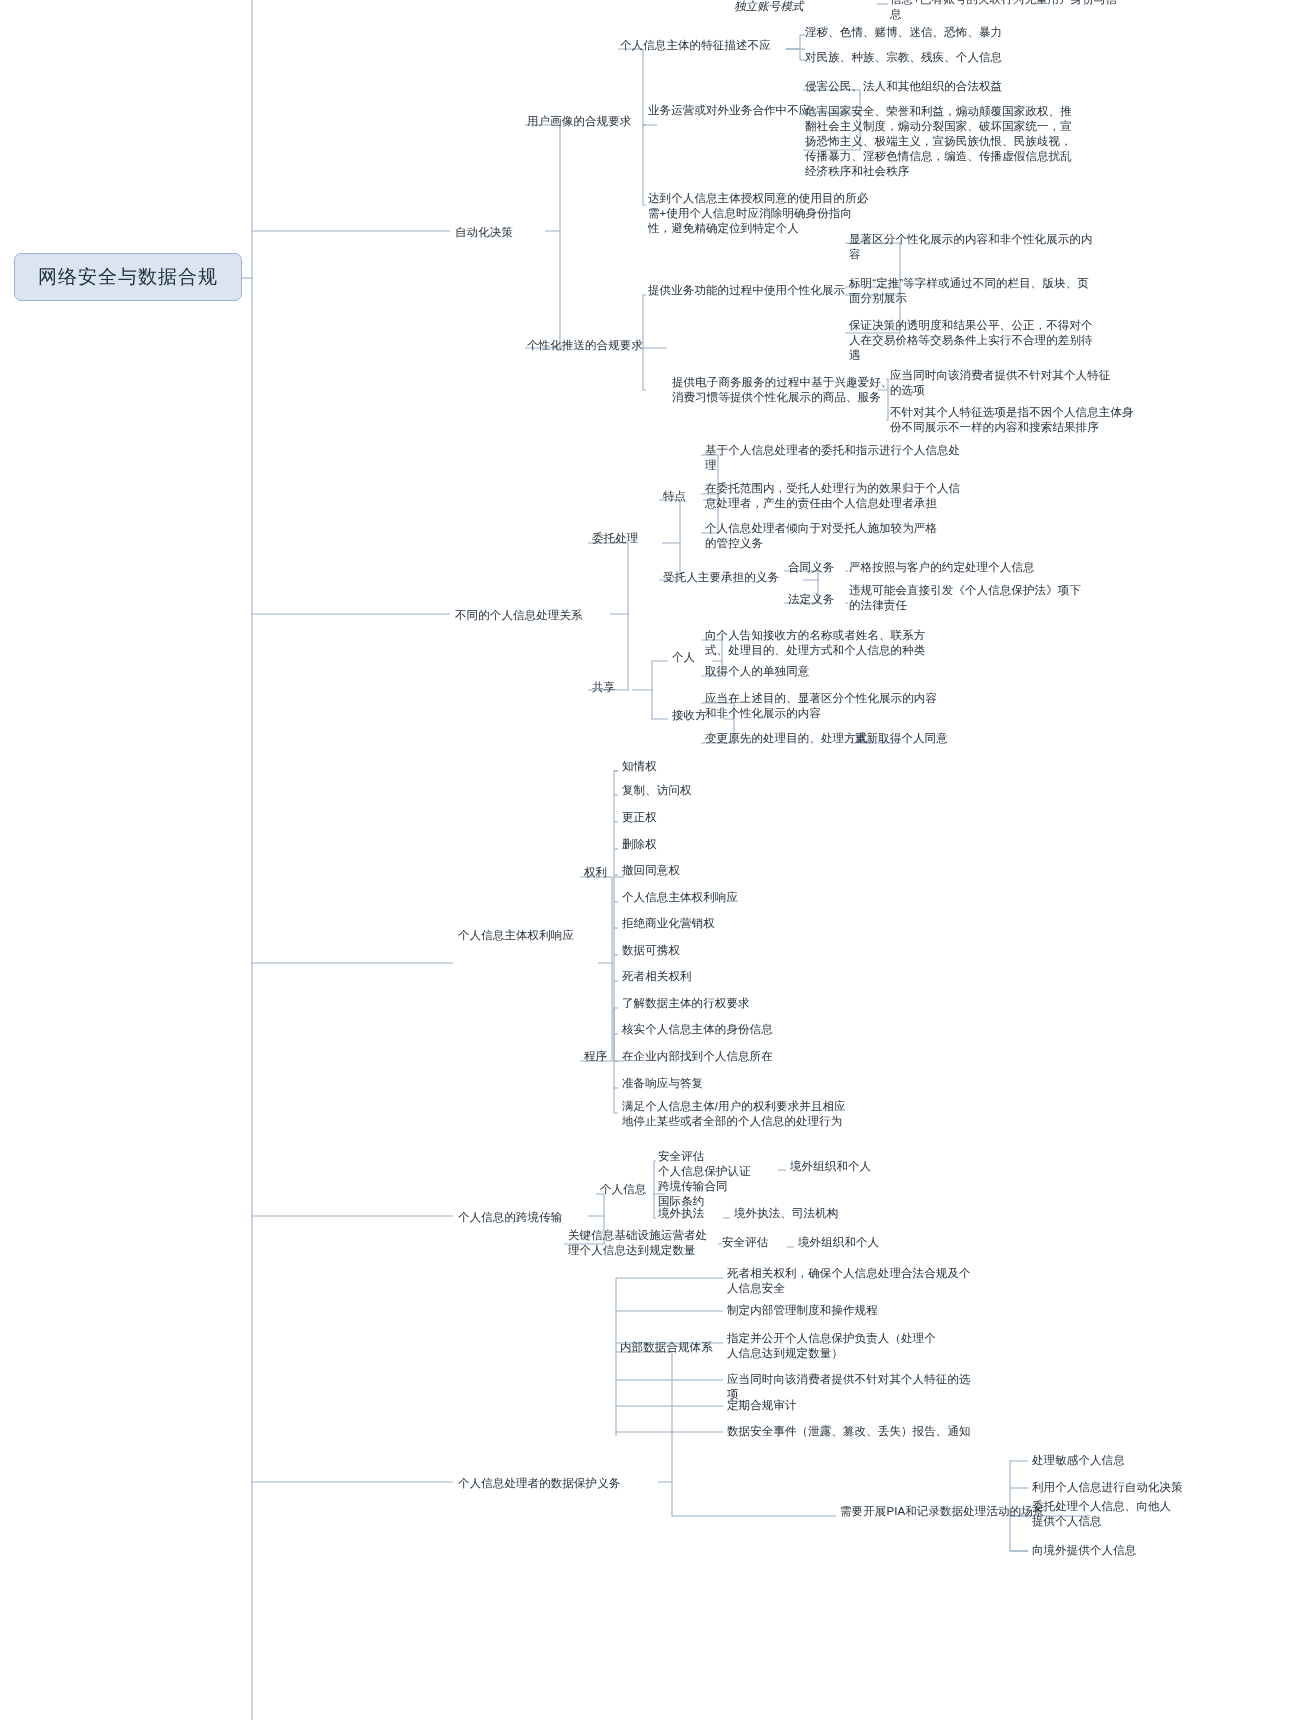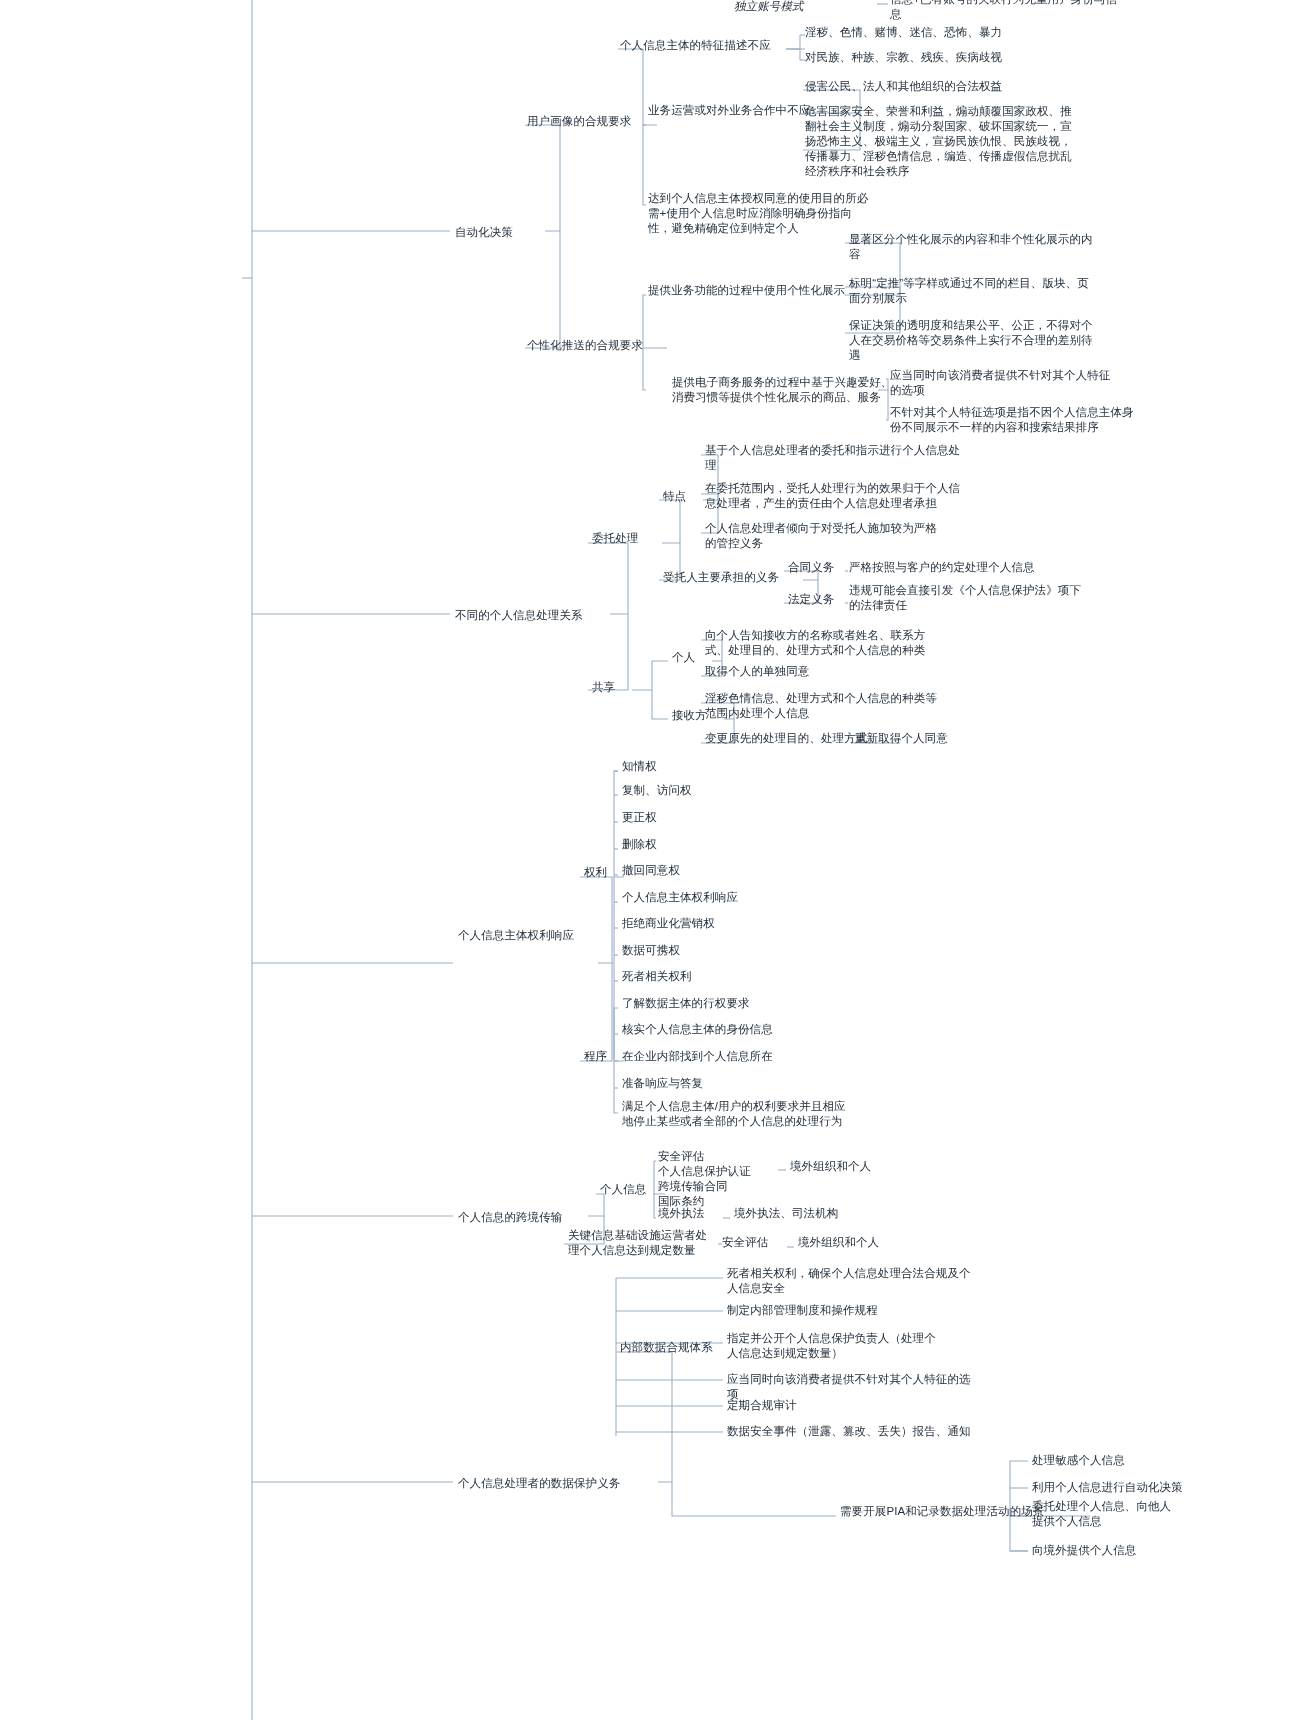--- a/index.html
+++ b/index.html
@@ -138,27 +138,30 @@
       <path d="M1090,1516 H1010 V1461 H1028"></path>
       <path d="M1010,1516 V1551 H1028"></path>
       <path d="M1010,1488 H1028"></path>
       <path d="M1010,1516 H1028"></path>
       <path d="M1010,1551 H1028"></path>
 
       <path d="M877,4 H888"></path>
     </g>
   </svg>
 
+  <div class="root" style="left:14px;top:253px;width:228px;height:48px;text-align:center;">
+    <span>网络安全与数据合规</span>
+  </div>
 
   <div id="nodes-host">
       <div class="node" style="left: 455px; top: 225px; width: 90px;">自动化决策</div>
       <div class="node" style="left: 527px; top: 114px; width: 130px;">用户画像的合规要求</div>
       <div class="node" style="left: 620px; top: 38px; width: 180px;">个人信息主体的特征描述不应</div>
       <div class="node" style="left: 805px; top: 25px; width: 250px;">淫秽、色情、赌博、迷信、恐怖、暴力</div>
-      <div class="node" style="left: 805px; top: 50px; width: 250px;">对民族、种族、宗教、残疾、疾病歧视</div>
+      <div class="node" style="left: 805px; top: 50px; width: 250px;">对民族、种族、宗教、残疾、个人信息</div>
       <div class="node" style="left: 648px; top: 103px; width: 200px;">业务运营或对外业务合作中不应</div>
       <div class="node" style="left: 805px; top: 79px; width: 260px;">侵害公民、法人和其他组织的合法权益</div>
       <div class="node" style="left: 805px; top: 104px; width: 268px;">危害国家安全、荣誉和利益，煽动颠覆国家政权、推翻社会主义制度，煽动分裂国家、破坏国家统一，宣扬恐怖主义、极端主义，宣扬民族仇恨、民族歧视，传播暴力、淫秽色情信息，编造、传播虚假信息扰乱经济秩序和社会秩序</div>
       <div class="node" style="left: 648px; top: 191px; width: 222px;">达到个人信息主体授权同意的使用目的所必需+使用个人信息时应消除明确身份指向性，避免精确定位到特定个人</div>
       <div class="node" style="left: 527px; top: 338px; width: 140px;">个性化推送的合规要求</div>
       <div class="node" style="left: 648px; top: 283px; width: 238px;">提供业务功能的过程中使用个性化展示</div>
       <div class="node" style="left: 849px; top: 232px; width: 250px;">显著区分个性化展示的内容和非个性化展示的内容</div>
       <div class="node" style="left: 849px; top: 276px; width: 250px;">标明“定推”等字样或通过不同的栏目、版块、页面分别展示</div>
       <div class="node" style="left: 849px; top: 318px; width: 250px;">保证决策的透明度和结果公平、公正，不得对个人在交易价格等交易条件上实行不合理的差别待遇</div>
       <div class="node" style="left: 648px; top: 375px; width: 230px; margin-left: 24px;">提供电子商务服务的过程中基于兴趣爱好、消费习惯等提供个性化展示的商品、服务</div>
@@ -173,21 +176,21 @@
       <div class="node" style="left: 663px; top: 570px; width: 140px;">受托人主要承担的义务</div>
       <div class="node" style="left: 788px; top: 560px; width: 60px;">合同义务</div>
       <div class="node" style="left: 849px; top: 560px; width: 220px;">严格按照与客户的约定处理个人信息</div>
       <div class="node" style="left: 788px; top: 592px; width: 60px;">法定义务</div>
       <div class="node" style="left: 849px; top: 583px; width: 240px;">违规可能会直接引发《个人信息保护法》项下的法律责任</div>
       <div class="node" style="left: 592px; top: 680px; width: 40px;">共享</div>
       <div class="node" style="left: 672px; top: 650px; width: 40px;">个人</div>
       <div class="node" style="left: 705px; top: 628px; width: 240px;">向个人告知接收方的名称或者姓名、联系方式、处理目的、处理方式和个人信息的种类</div>
       <div class="node" style="left: 705px; top: 664px; width: 160px;">取得个人的单独同意</div>
       <div class="node" style="left: 672px; top: 708px; width: 52px;">接收方</div>
-      <div class="node" style="left: 705px; top: 691px; width: 235px;">淫秽色情信息、处理方式和个人信息的种类等范围内处理个人信息</div>
+      <div class="node" style="left: 705px; top: 691px; width: 235px;">应当在上述目的、显著区分个性化展示的内容和非个性化展示的内容</div>
       <div class="node" style="left: 705px; top: 731px; width: 195px;">变更原先的处理目的、处理方式</div>
       <div class="node" style="left: 855px; top: 731px; width: 130px;">重新取得个人同意</div>
       <div class="node" style="left: 458px; top: 928px; width: 140px;">个人信息主体权利响应</div>
       <div class="node" style="left: 584px; top: 865px; width: 40px;">权利</div>
       <div class="node" style="left: 622px; top: 759px; width: 60px;">知情权</div>
       <div class="node" style="left: 622px; top: 783px; width: 100px;">复制、访问权</div>
       <div class="node" style="left: 622px; top: 810px; width: 60px;">更正权</div>
       <div class="node" style="left: 622px; top: 837px; width: 60px;">删除权</div>
       <div class="node" style="left: 622px; top: 863px; width: 85px;">撤回同意权</div>
       <div class="node" style="left: 622px; top: 890px; width: 145px;">个人信息主体权利响应</div>

